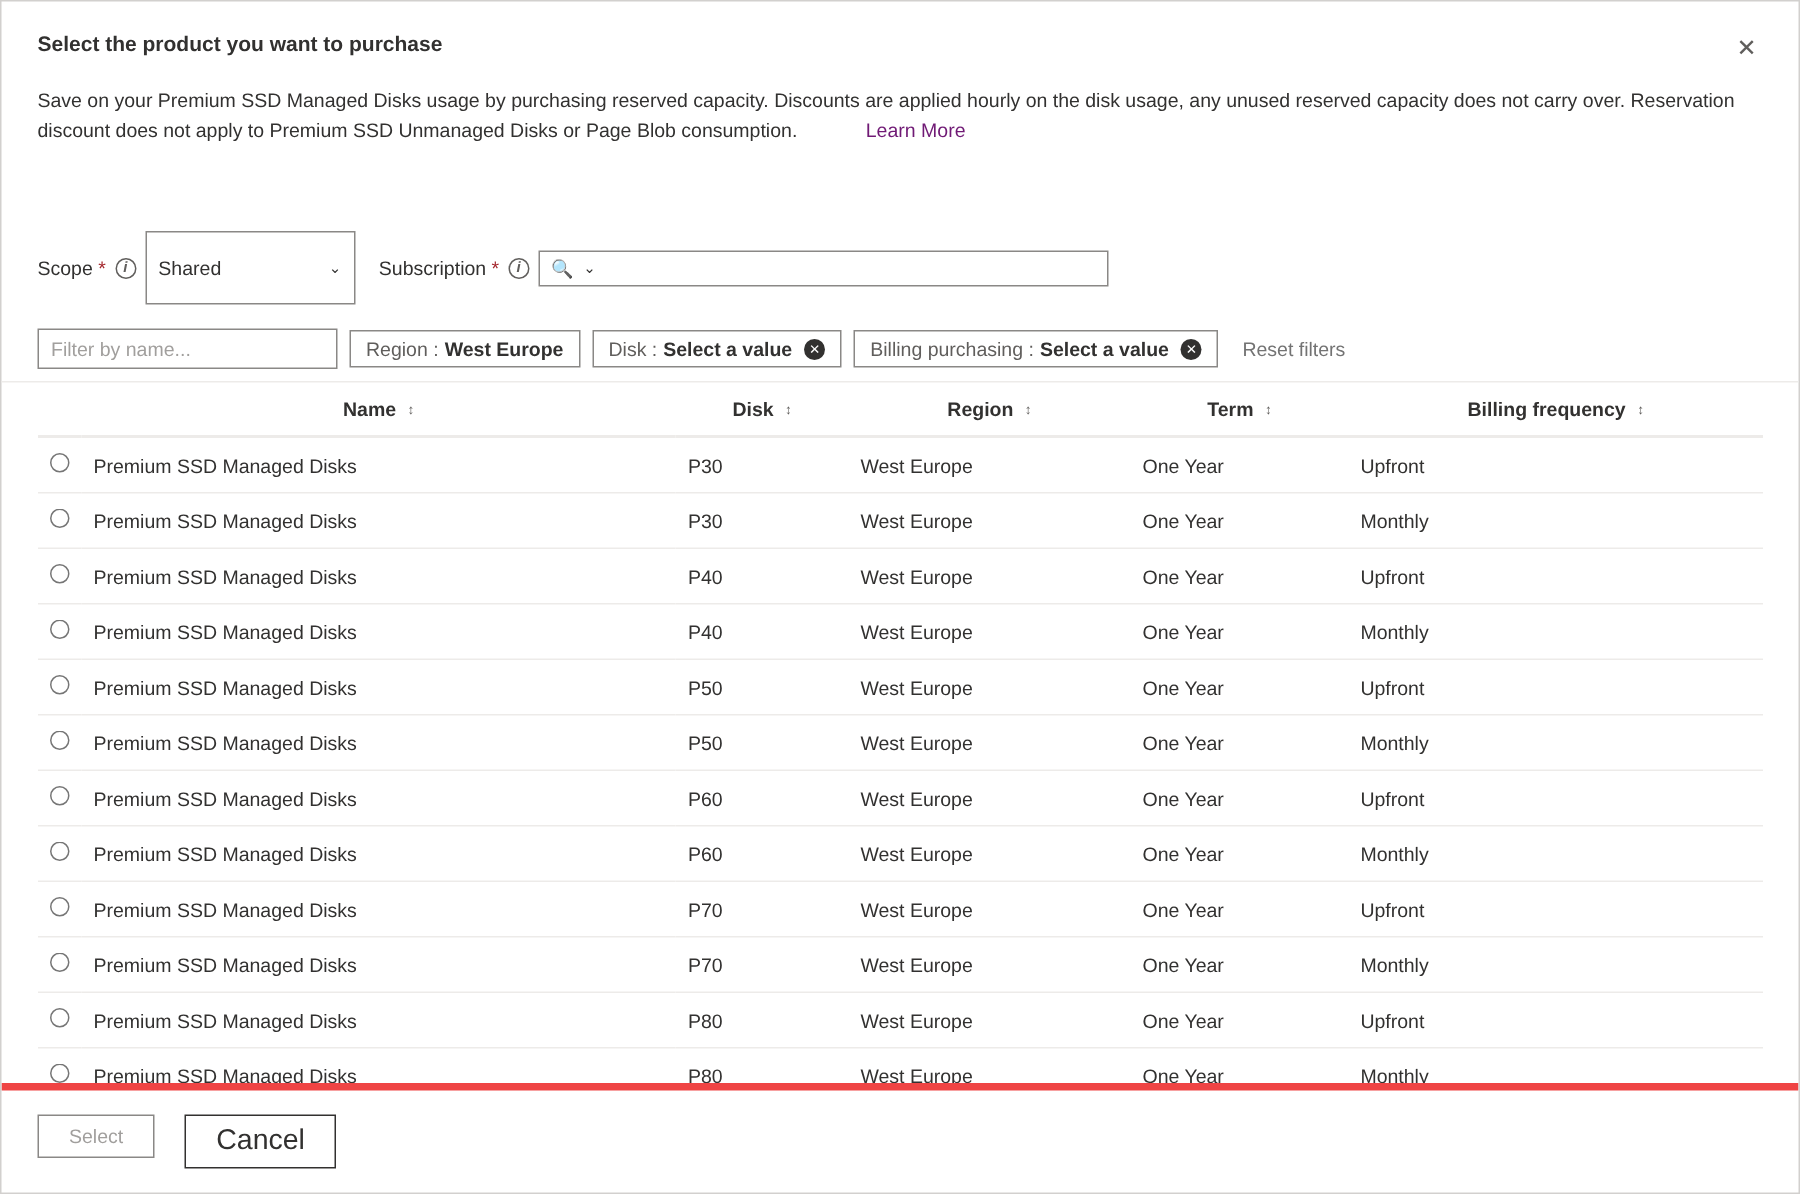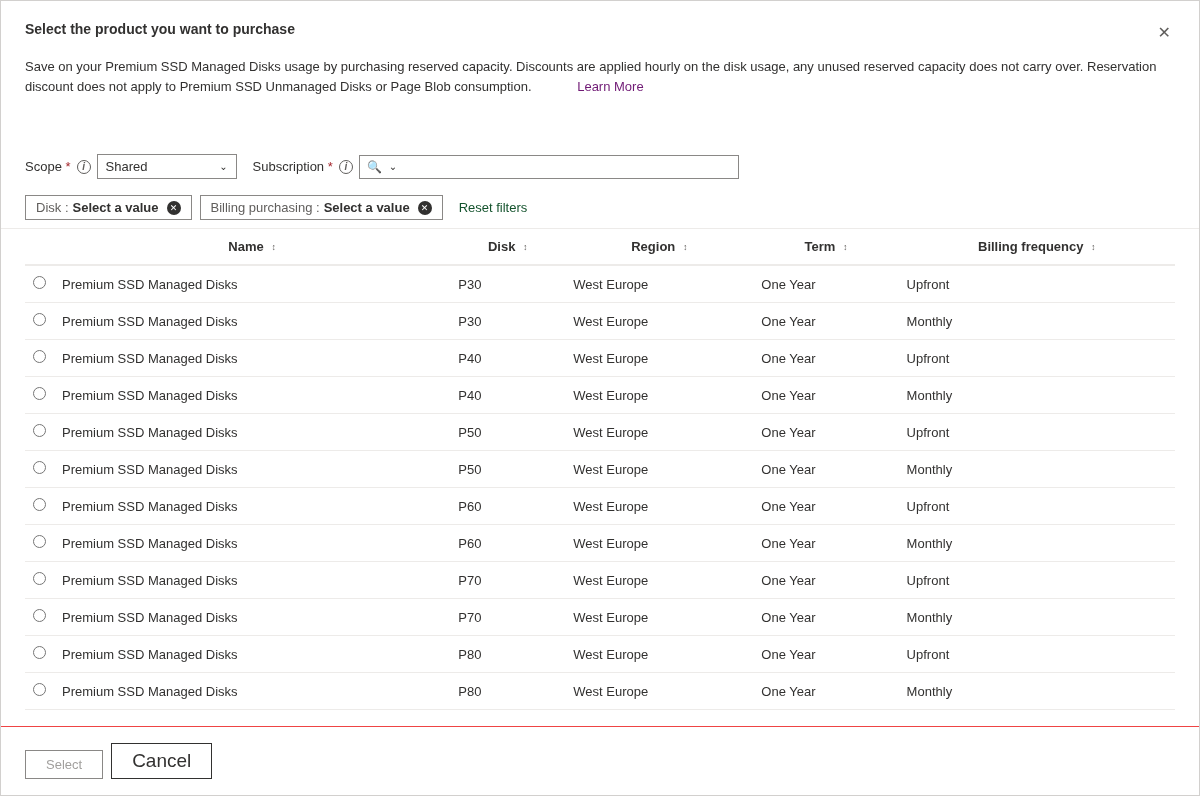--- a/index.html
+++ b/index.html
@@ -90,21 +90,21 @@
       cursor: pointer;
       font-style: italic;
       font-weight: bold;
     }
 
     .dropdown {
       display: flex;
       align-items: center;
       border: 1px solid #8a8886;
       background: #fff;
-      padding: 4px 8px;
+      padding: 16px 8px;
       cursor: pointer;
       min-width: 140px;
       justify-content: space-between;
       gap: 8px;
     }
 
     .dropdown-arrow {
       font-size: 10px;
       color: #323130;
     }
@@ -170,21 +170,21 @@
       height: 14px;
       display: flex;
       align-items: center;
       justify-content: center;
       font-size: 9px;
       cursor: pointer;
       margin-left: 4px;
     }
 
     .reset-link {
-      color: #14532d;
+      color: #737373;
       text-decoration: none;
       font-size: 13px;
       cursor: pointer;
       margin-left: 8px;
     }
 
     .table-container {
       flex: 1;
       overflow-y: auto;
       padding: 0 24px;
@@ -226,24 +226,24 @@
       color: #323130;
       border-bottom: 1px solid #edebe9;
     }
 
     .checkbox-col {
       width: 24px;
     }
 
     .footer {
       display: flex;
-      align-items: flex-end;
+      align-items: flex-start;
       padding: 16px 24px;
-      border-top: 1px solid #ef4444;
-      gap: 8px;
+      border-top: 5px solid #ef4444;
+      gap: 20px;
     }
 
     .btn-select {
       padding: 6px 20px;
       background: #fff;
       border: 1px solid #8a8886;
       font-size: 13px;
       color: #a19f9d;
       cursor: not-allowed;
     }
@@ -290,21 +290,26 @@
     </span>
     <span class="info-icon">i</span>
     <div class="subscription-dropdown">
       <span class="search-icon">🔍</span>
       <span class="dropdown-arrow">⌄</span>
     </div>
   </div>
 </div>
 
 <div class="filters-row">
-
+  <input class="filter-input" type="text" placeholder="Filter by name..." style="">
+
+  <div class="filter-chip">
+    <span class="chip-label">Region : </span>
+    <span class="chip-value">West Europe</span>
+  </div>
 
   <div class="filter-chip">
     <span class="chip-label">Disk : </span>
     <span class="chip-value">Select a value</span>
     <button class="chip-clear">✕</button>
   </div>
 
   <div class="filter-chip">
     <span class="chip-label">Billing purchasing : </span>
     <span class="chip-value">Select a value</span>

